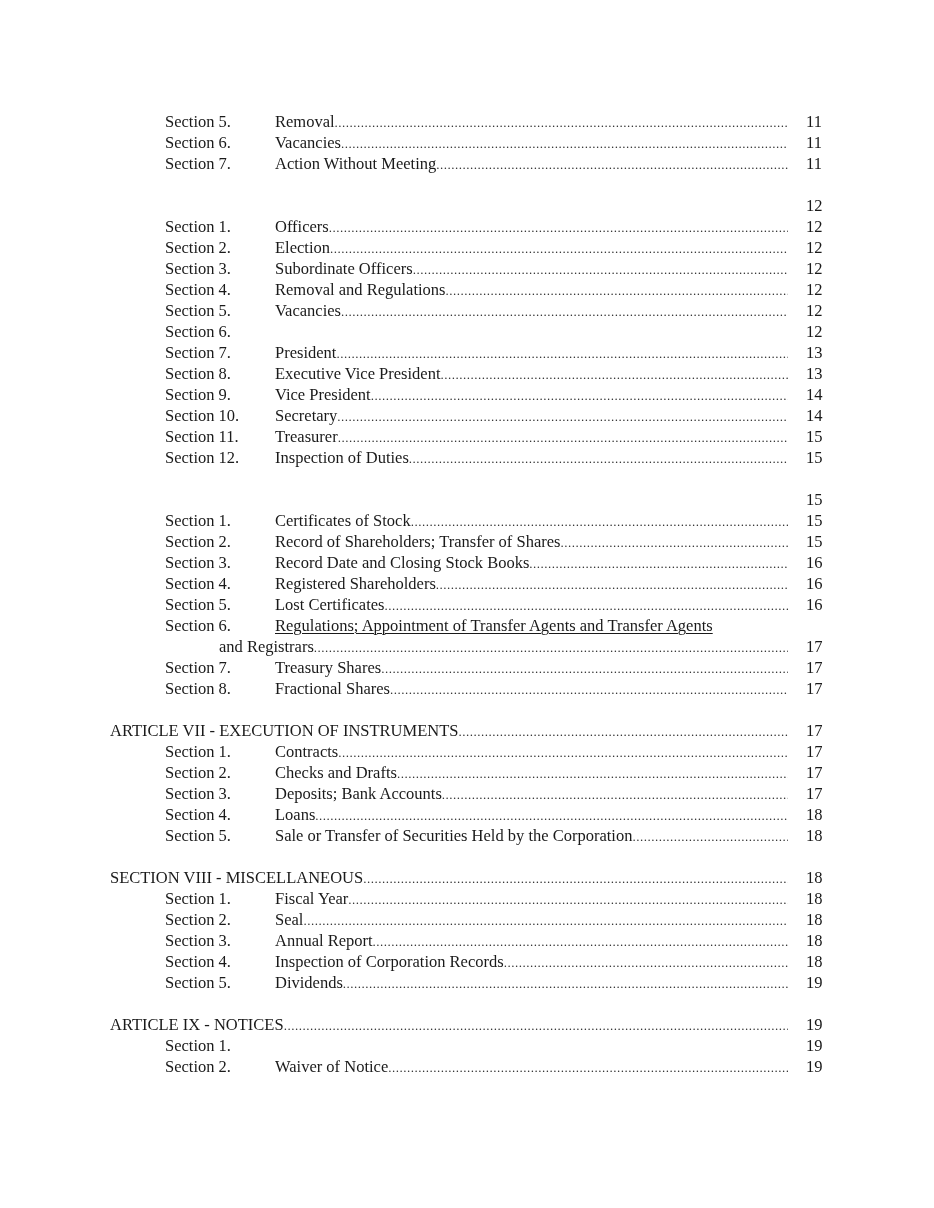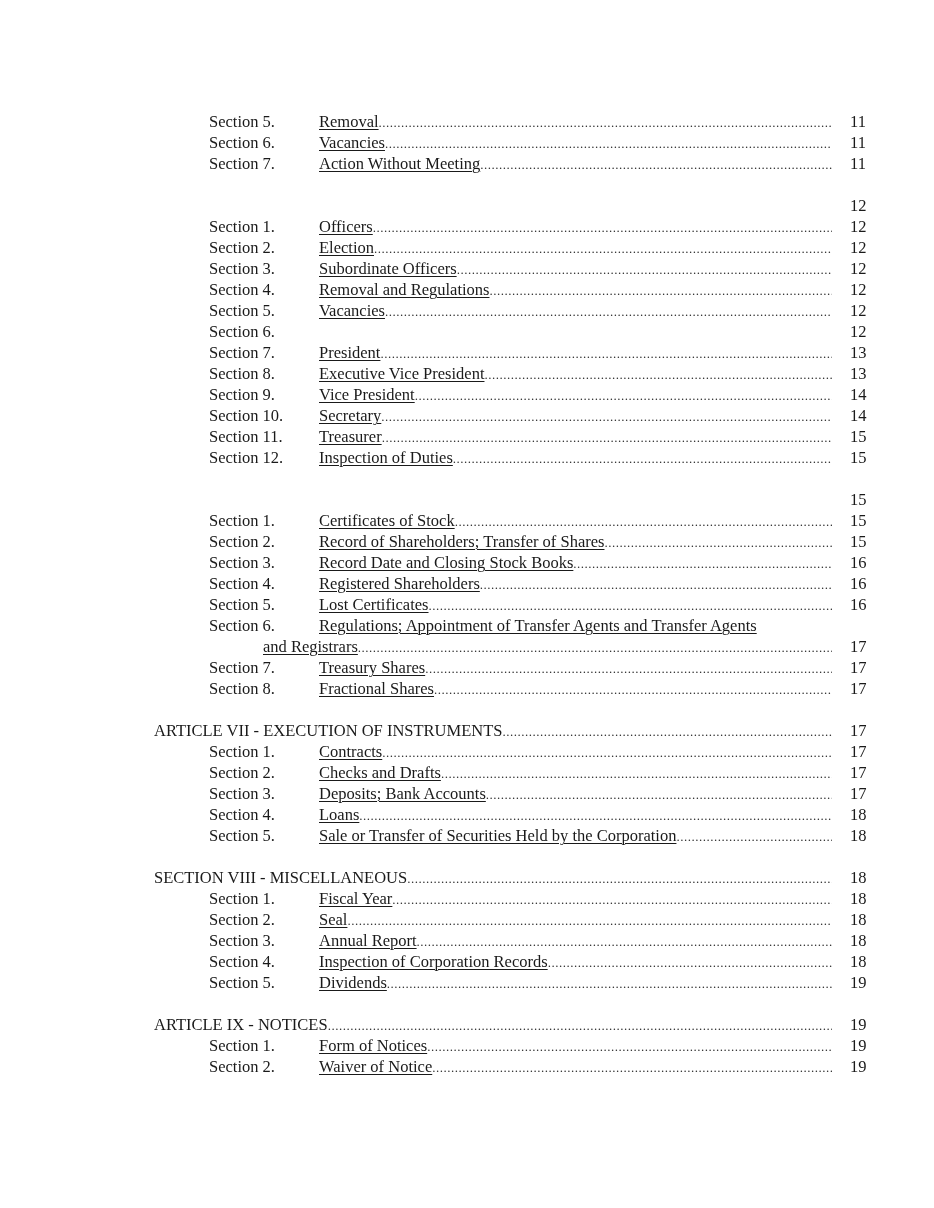--- a/index.html
+++ b/index.html
@@ -20,21 +20,20 @@
     position: absolute;
     left: 0;
     top: 111px;
     width: 934px;
   }
   .row {
     position: relative;
     height: 21px;
     line-height: 21px;
     white-space: nowrap;
-    margin-left: 44px;
   }
   .row.gap {
     margin-top: 21px;
   }
   .leader-wrap {
     position: absolute;
     top: 0;
     height: 21px;
     display: flex;
     align-items: baseline;
@@ -55,21 +54,20 @@
   .sec-label {
     position: absolute;
     left: 165px;
     top: 0;
   }
   .title {
     flex: 0 0 auto;
     background: #fff;
   }
   .title.link {
-    text-decoration: underline;
     text-underline-offset: 2px;
     text-decoration-thickness: 1px;
     cursor: pointer;
   }
   .dots {
     flex: 1 1 auto;
     overflow: hidden;
     white-space: nowrap;
     letter-spacing: 0.5px;
     font-size: 13px;
@@ -391,24 +389,20 @@
 
   <div class="row article-row gap">
     <div class="leader-wrap">
         <span class="title">ARTICLE IX - NOTICES</span>
         <span class="dots"></span>
       </div>
     <span class="page-num">19</span>
   </div>
   <div class="row section-row">
     <span class="sec-label">Section 1.</span>
-    <div class="leader-wrap">
-        <span class="title link">Form of Notices</span>
-        <span class="dots"></span>
-      </div>
     <span class="page-num">19</span>
   </div>
   <div class="row section-row">
     <span class="sec-label">Section 2.</span>
     <div class="leader-wrap">
         <span class="title link">Waiver of Notice</span>
         <span class="dots"></span>
       </div>
     <span class="page-num">19</span>
   </div>

